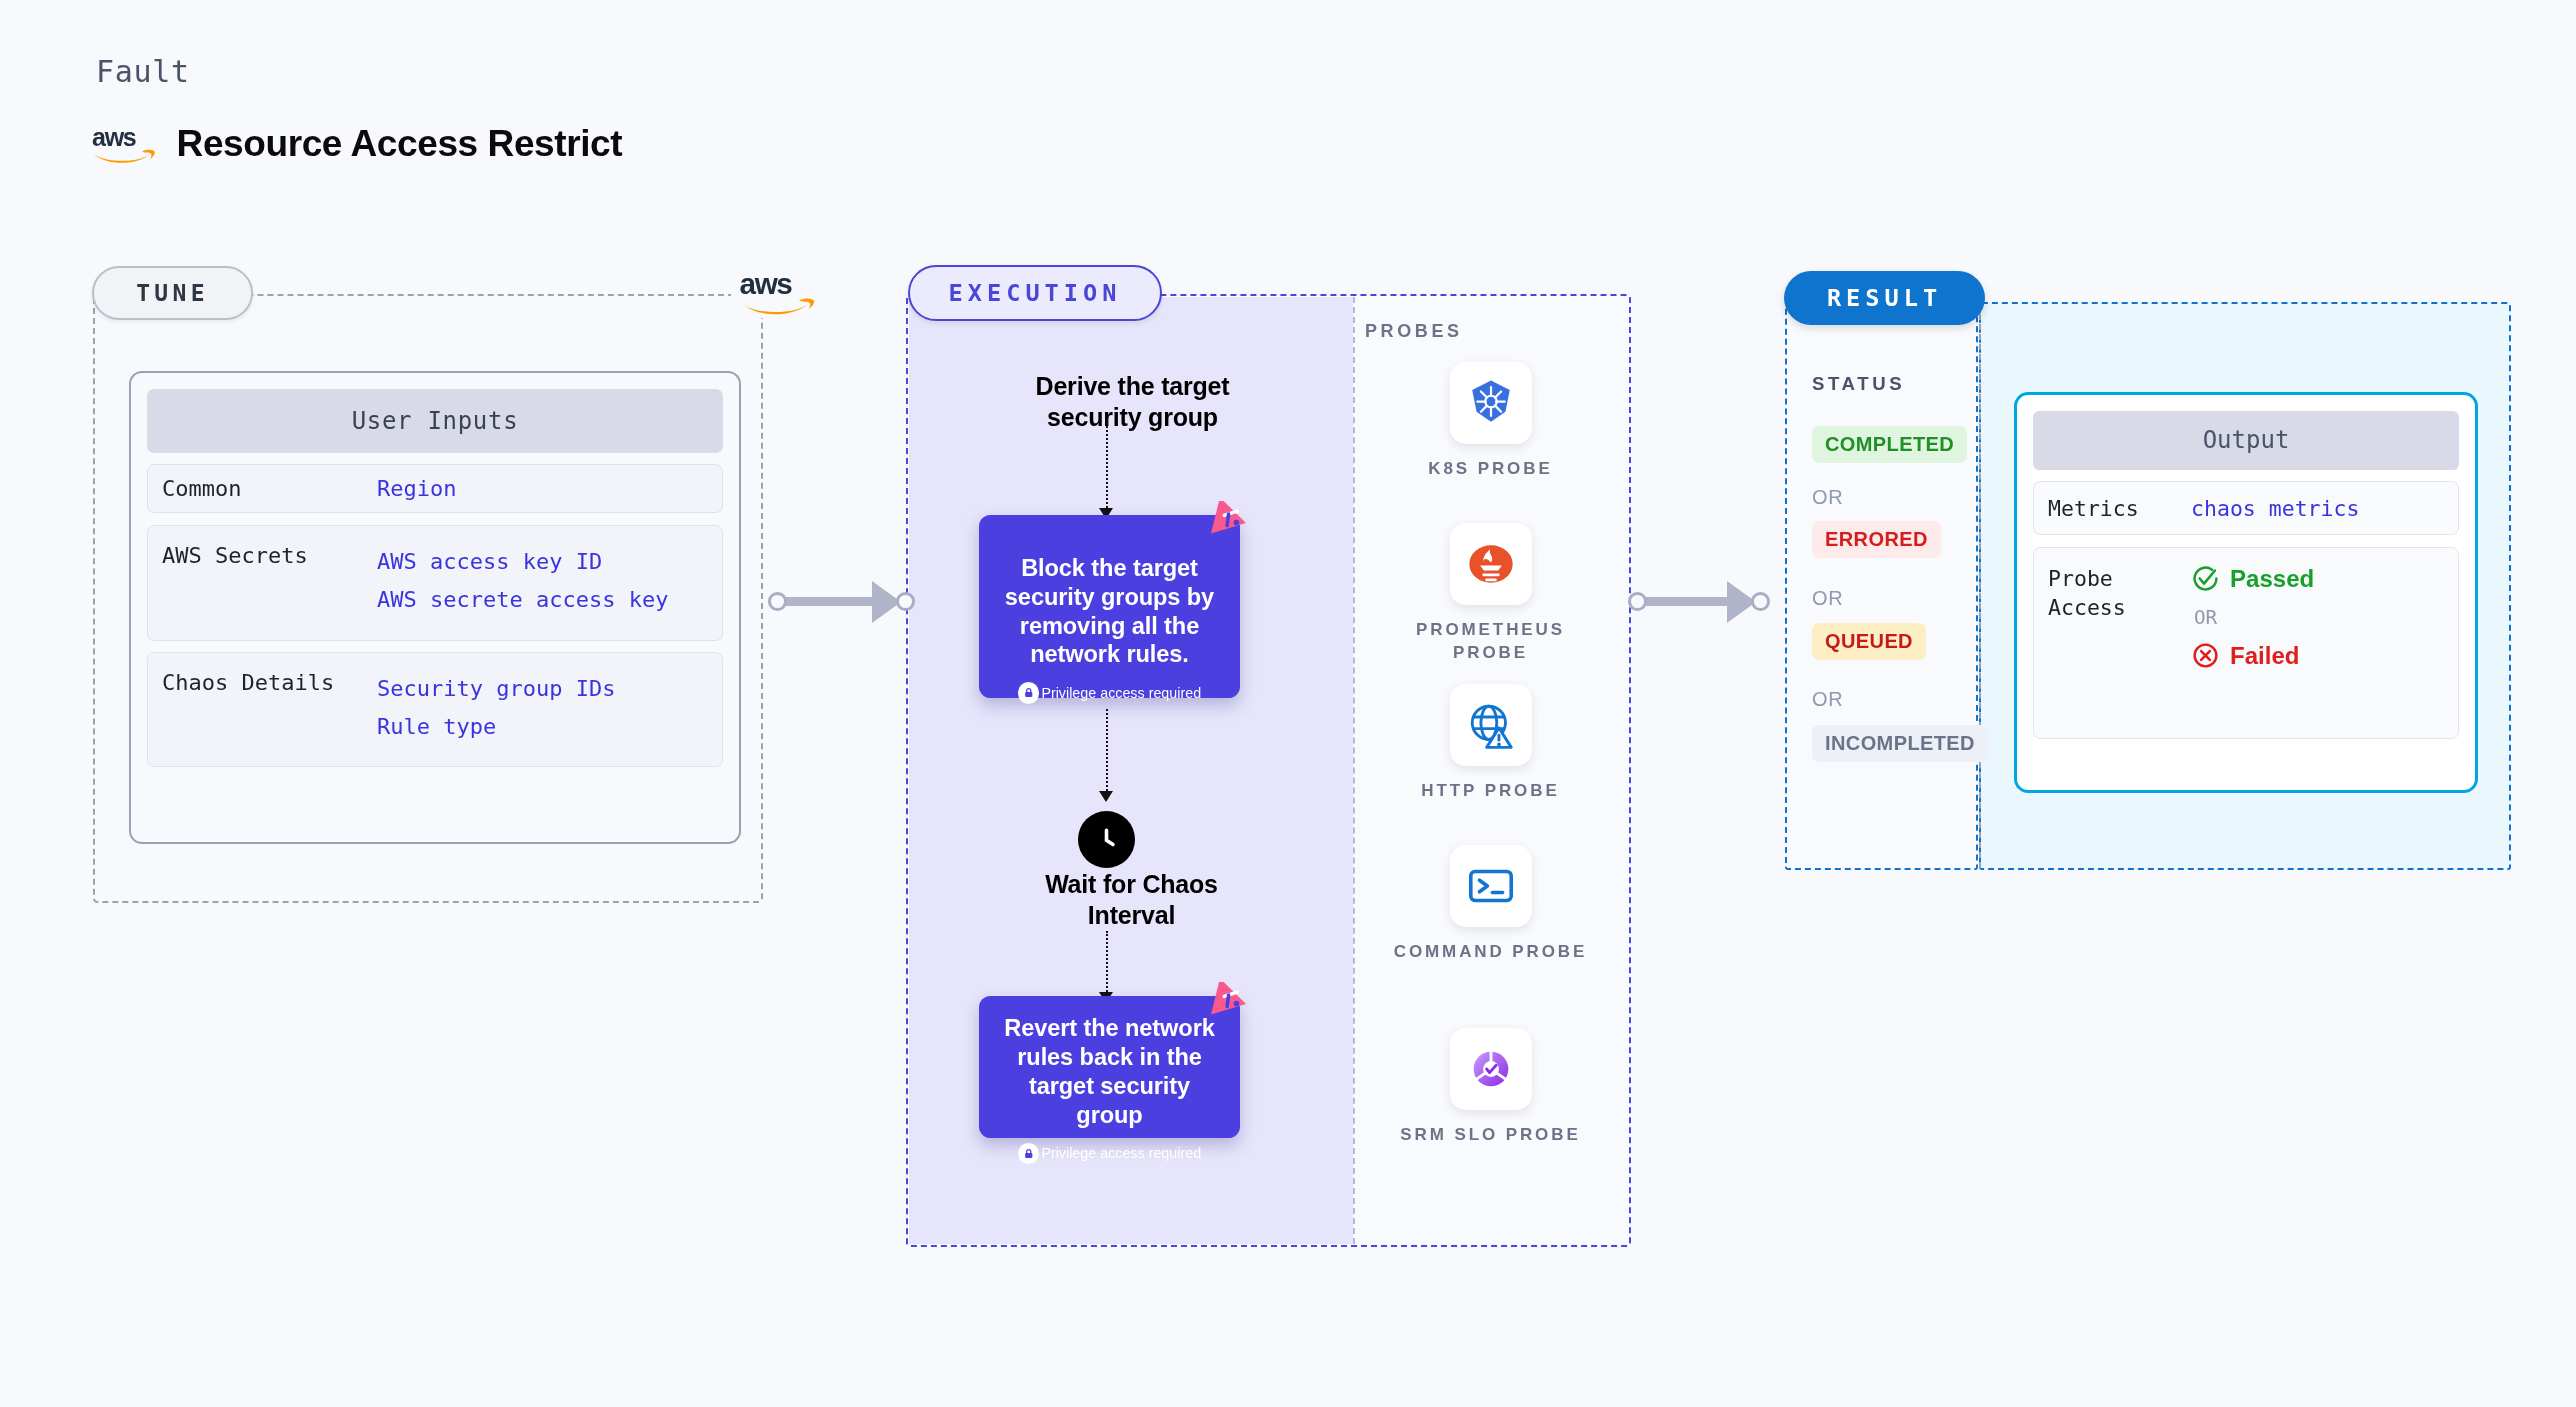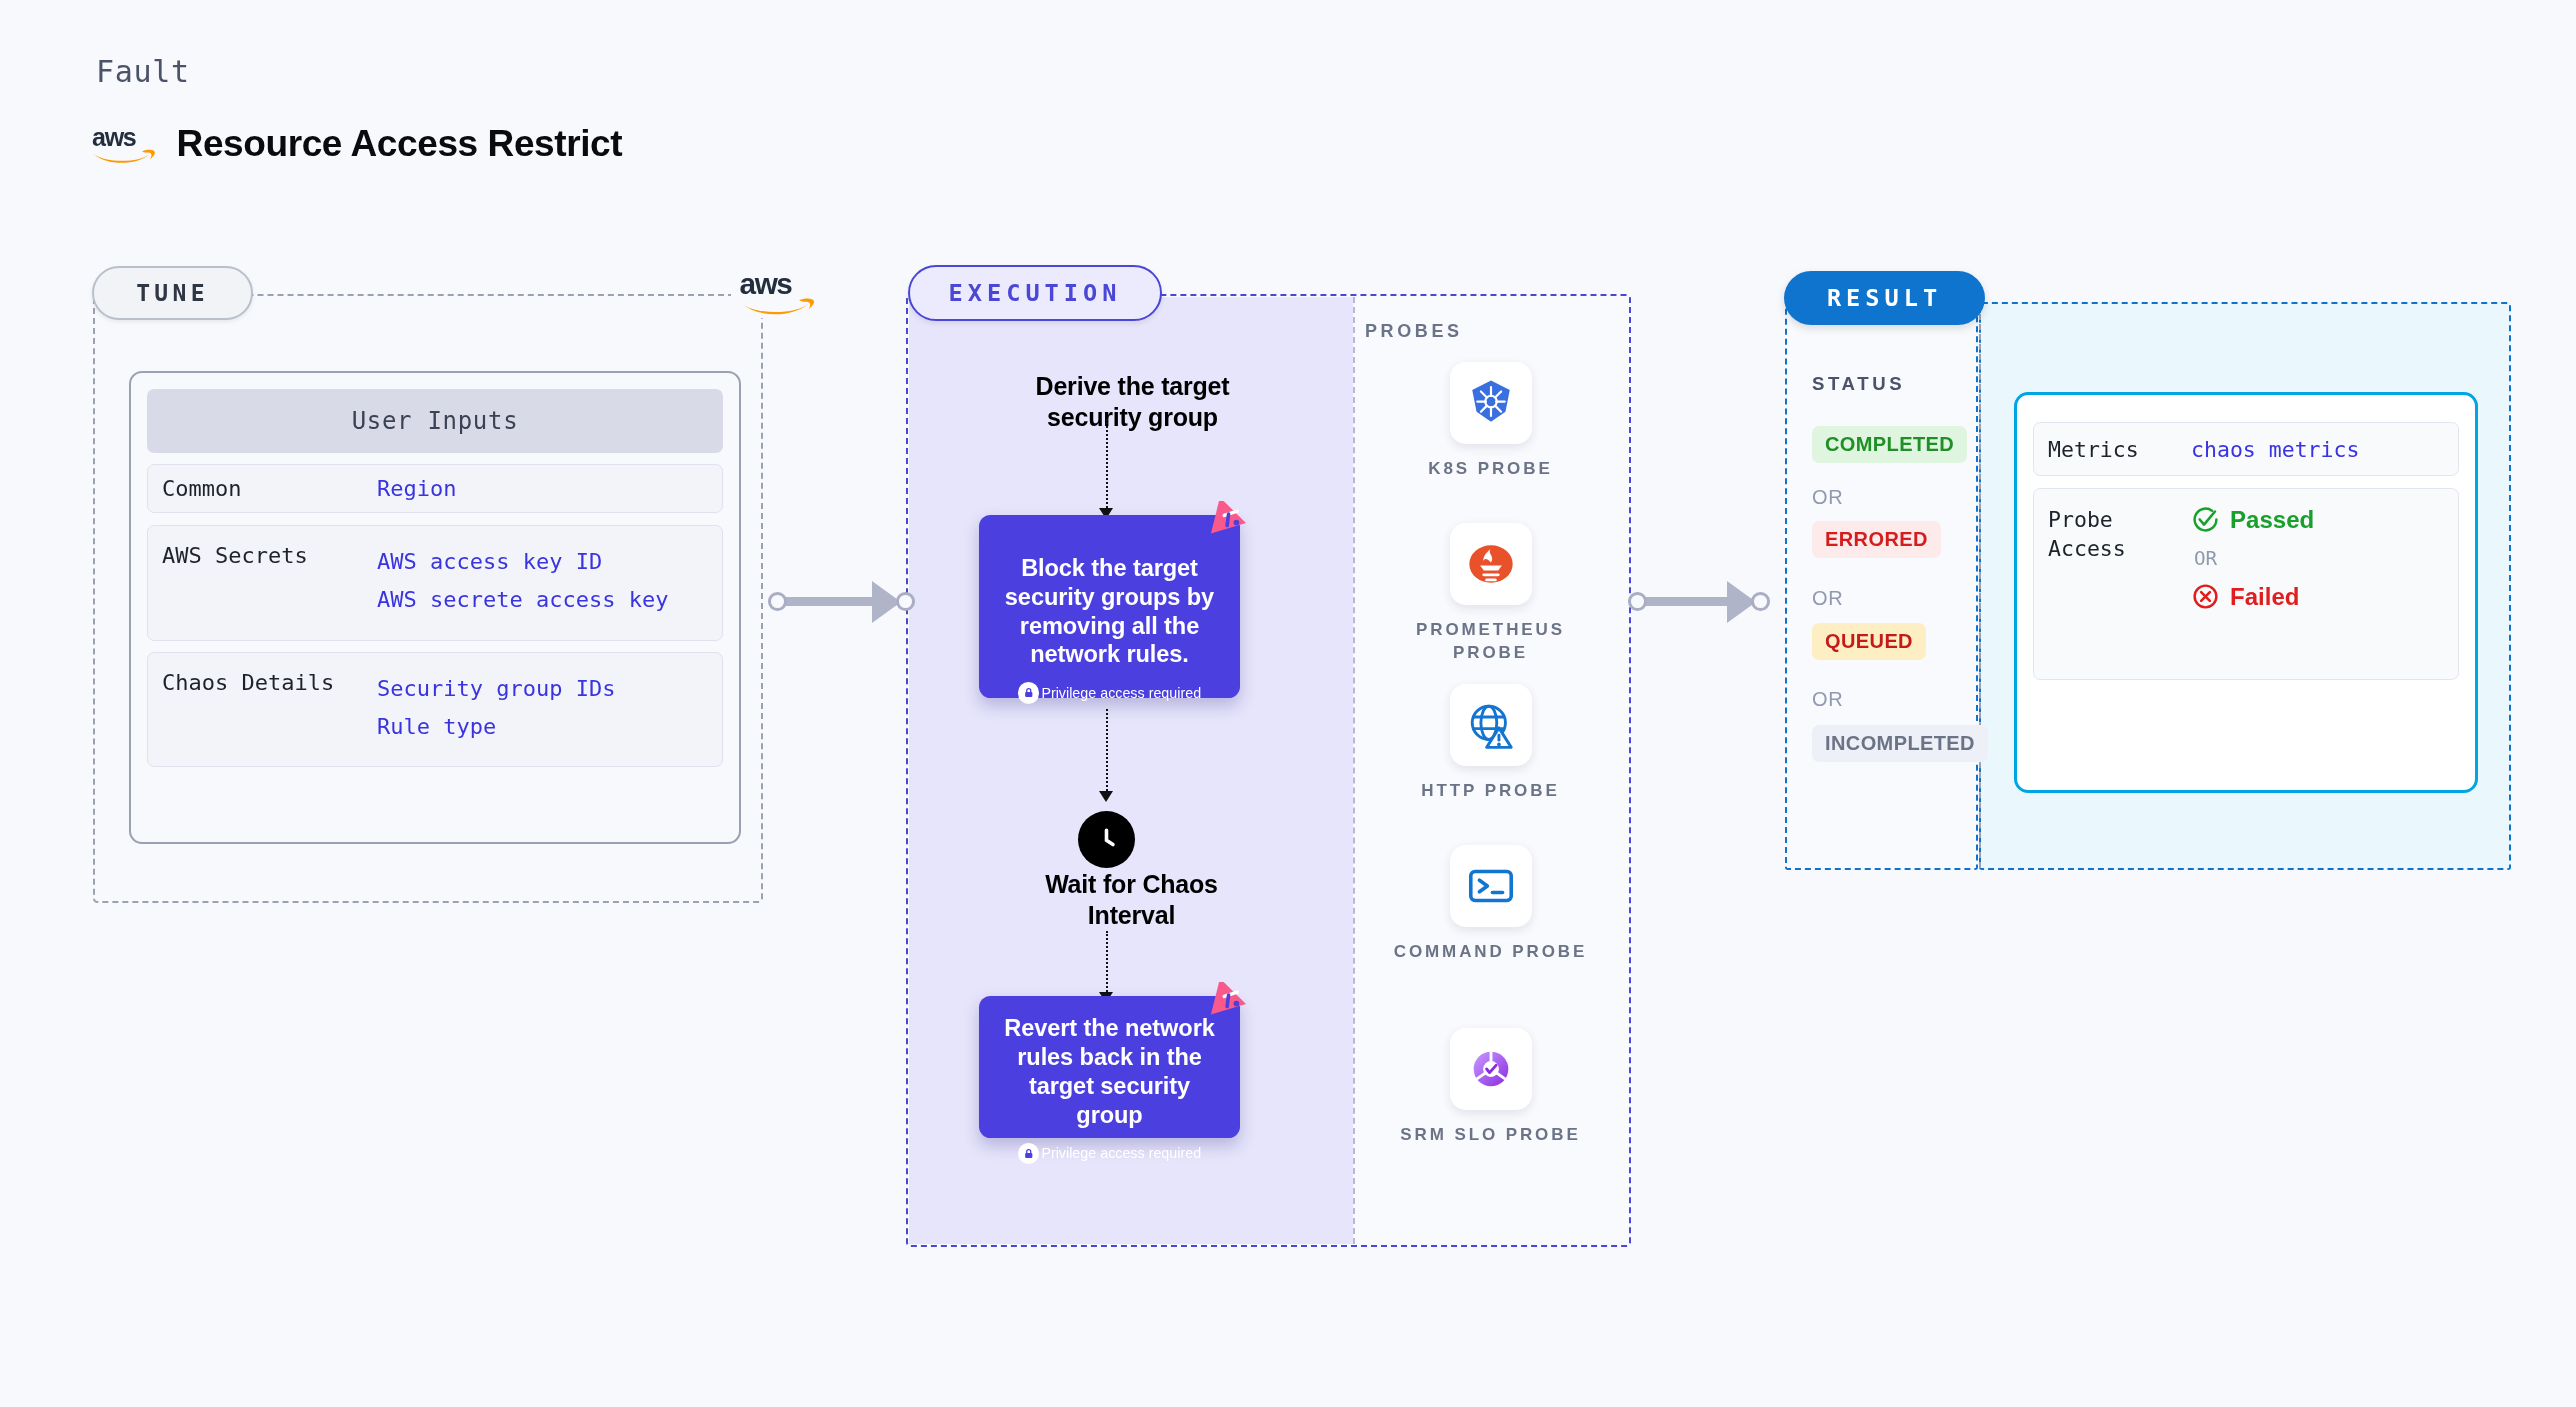--- a/index.html
+++ b/index.html
@@ -484,20 +484,21 @@
 
 <div class="status-chip" id="chip-0" style="background:#dff5e0;color:#1f8f26;">COMPLETED</div>
 <div class="or-label" id="or-0">OR</div>
 <div class="status-chip" id="chip-1" style="background:#fdeaea;color:#d51d1d;">ERRORED</div>
 <div class="or-label" id="or-1">OR</div>
 <div class="status-chip" id="chip-2" style="background:#fdefc3;color:#c41a1a;">QUEUED</div>
 <div class="or-label" id="or-2">OR</div>
 <div class="status-chip" id="chip-3" style="background:#eef0f7;color:#6b7387;">INCOMPLETED</div>
 
 <div id="output-card">
+  <div id="output-header">Output</div>
 
   <div class="out-row" id="out-metrics">
     <div class="ok">Metrics</div>
     <div class="ov">chaos metrics</div>
   </div>
 
   <div class="out-row" id="out-probe">
     <div class="ok">Probe Access</div>
     <div>
       <div class="pr-line" id="pr-pass">

